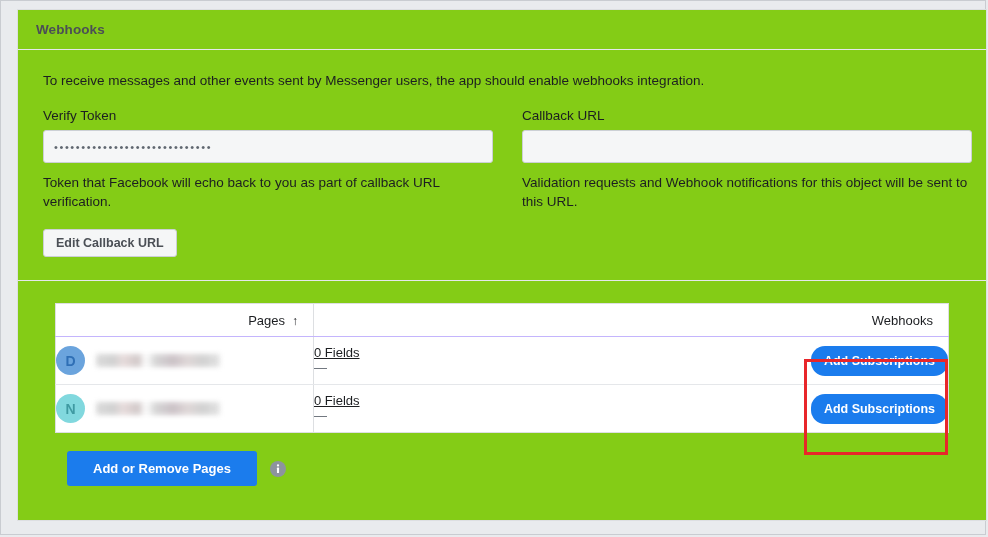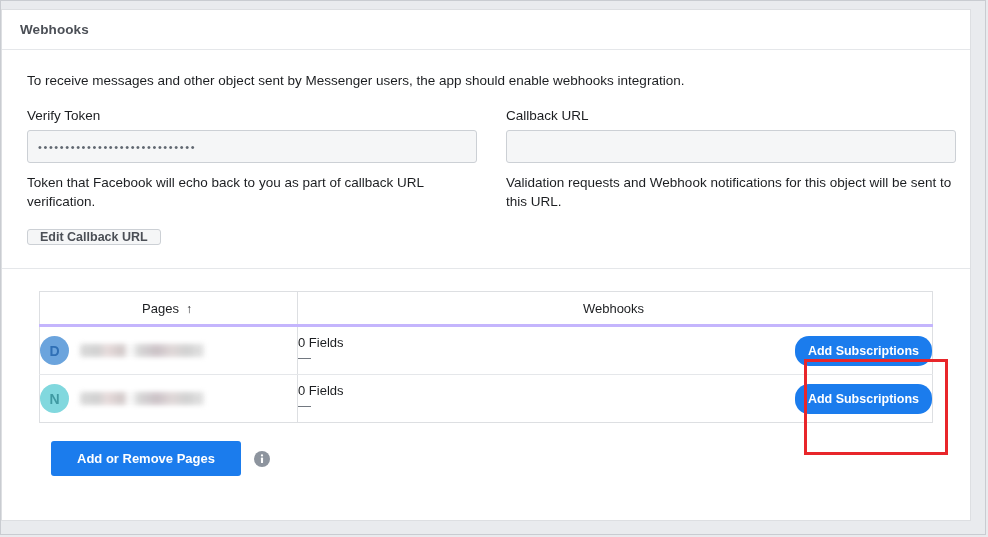--- a/index.html
+++ b/index.html
@@ -23,25 +23,25 @@
     width: 986px;
     height: 535px;
     border: 1px solid #c9ccd1;
     box-sizing: border-box;
     background: #e9ebee;
   }
 
   
   .card {
     position: absolute;
-    left: 0;
+    left: 16px;
     top: 8px;
     width: 970px;
     height: 512px;
-    background: #ffffff;
+    background: #84cc16;
     border: 1px solid #dddfe2;
     box-sizing: border-box;
   }
 
   .card-header {
     height: 40px;
     border-bottom: 1px solid #e5e7ea;
     display: flex;
     align-items: center;
     padding: 0 18px;
@@ -122,21 +122,21 @@
   .btn-row {
     display: flex;
     gap: 11px;
     margin-top: 17px;
     padding-bottom: 23px;
   }
   .btn-gray {
     display: inline-flex;
     align-items: center;
     gap: 8px;
-    height: 16px;
+    height: 28px;
     padding: 0 12px;
     box-sizing: border-box;
     background: #f5f6f7;
     border: 1px solid #ccd0d5;
     border-radius: 3px;
     font-family: "Liberation Sans", sans-serif;
     font-size: 12.5px;
     font-weight: bold;
     color: #4b4f56;
     cursor: pointer;
@@ -154,27 +154,27 @@
   .table-wrap {
     padding: 22px 12px 0 12px;
   }
   .tbl {
     width: 100%;
     border-collapse: collapse;
     border: 1px solid #dddfe2;
     table-layout: fixed;
   }
   .tbl th {
-    text-align: center;
+    text-align: right;
     font-weight: normal;
     font-size: 13px;
     color: #1c1e21;
     height: 32px;
     padding: 0 15px 0 12px;
-    border-bottom: 3px solid #c4b5fd;
+    border-bottom: 1px solid #c4b5fd;
     background: #ffffff;
     vertical-align: middle;
   }
   .tbl th.col-pages { width: 230px; border-right: 1px solid #dddfe2; }
   .tbl th.col-hooks { border-right: none; }
   .sort-arrow { margin-left: 7px; font-size: 12px; color: #1c1e21; }
 
   .tbl td {
     height: 47px;
     padding: 0;
@@ -202,21 +202,21 @@
     width: 124px;
     border-radius: 2px;
     background: linear-gradient(90deg,
         #d9d9d9 0%, #cfcfcf 14%, #e6dada 22%, #cfc6c6 34%,
         #ffffff 40%, #d4d4d4 48%, #c9bfc4 62%, #ded6d6 74%,
         #cfcfcf 86%, #e2e2e2 100%);
     filter: blur(2.6px);
     opacity: .95;
   }
 
-  .fields-count { font-size: 13px; color: #1c1e21; line-height: 1.25; }
+  .fields-count { font-size: 13px; color: #1c1e21; line-height: 1.25; text-decoration: underline; }
   .fields-dash { font-size: 13px; color: #606770; line-height: 1.15; }
 
   
   .td-action { text-align: right; padding-right: 13px; }
   .btn-blue {
     display: inline-block;
     background: #1b7ced;
     border: none;
     border-radius: 14px;
     color: #ffffff;
@@ -269,21 +269,21 @@
 <div class="page-frame">
 
   <div class="card">
 
     <div class="card-header">
       <span class="card-title">Webhooks</span>
     </div>
 
     <div class="card-body">
 
-      <p class="intro-text">To receive messages and other object sent by Messenger users, the app should enable webhooks integration.</p>
+      <p class="intro-text">To receive messages and other events sent by Messenger users, the app should enable webhooks integration.</p>
 
       <div class="field-row">
 
         <div class="field-col">
           <label class="field-label">Verify Token</label>
           <div class="token-dots">•••••••••••••••••••••••••••••</div>
           <p class="help-text">Token that Facebook will echo back to you as part of callback URL verification.</p>
         </div>
 
         <div class="field-col">

